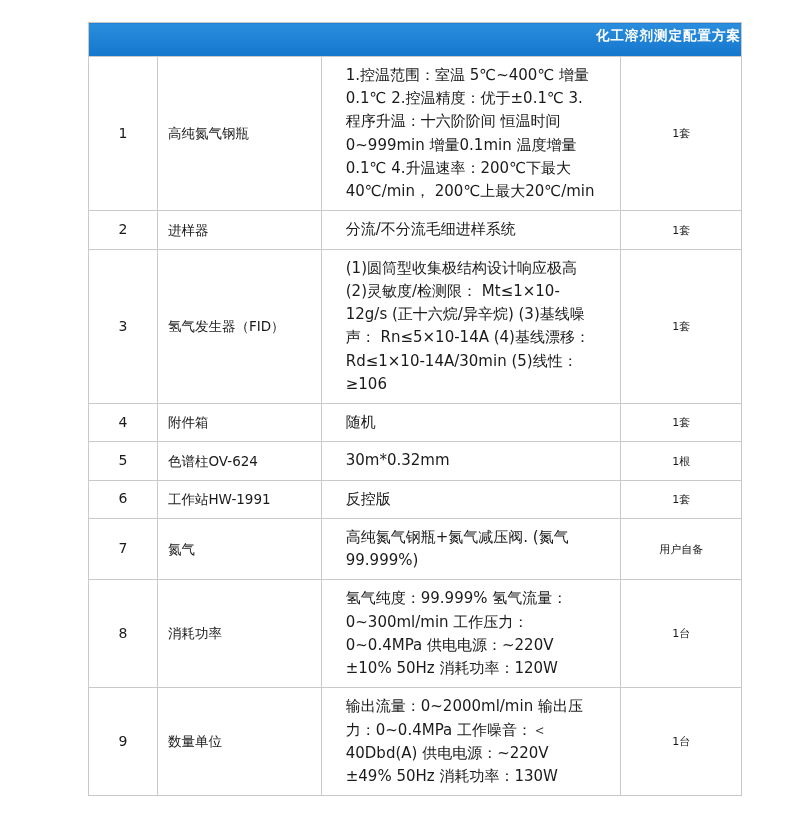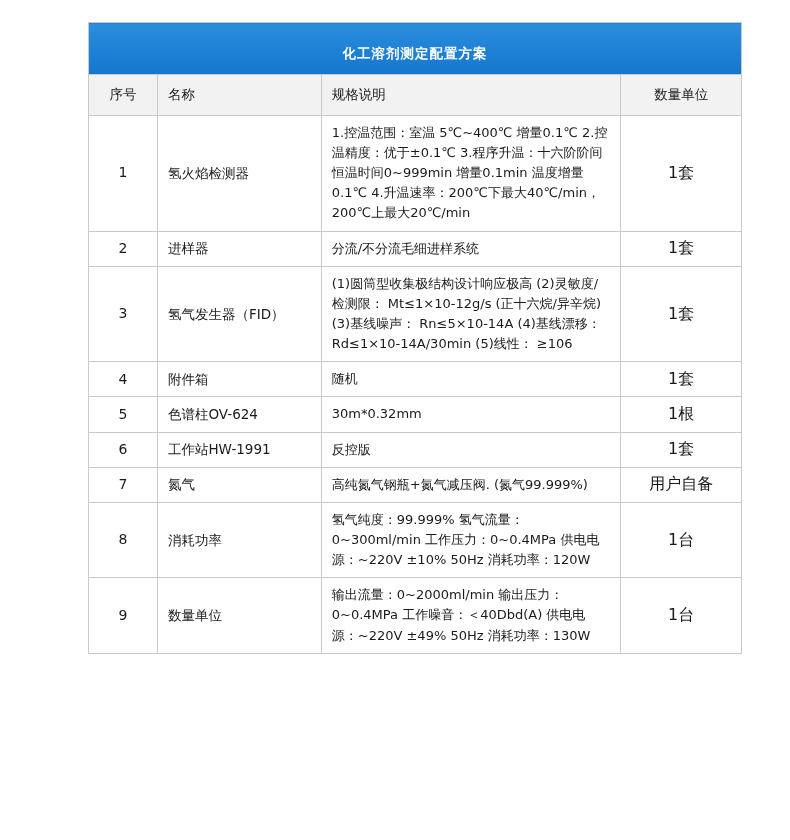--- a/index.html
+++ b/index.html
@@ -23,25 +23,25 @@
   }
   .spec-table {
     width: 100%;
     border-collapse: collapse;
     table-layout: fixed;
   }
   .title-row td {
     background: #1b7fd4;
     background: linear-gradient(to bottom, #2a8ddd 0%, #1477cd 100%);
     color: #ffffff;
-    text-align: center;
+    text-align: right;
     font-size: 17px;
     font-weight: bold;
     letter-spacing: 1px;
-    padding: 20px 0 10px 0;
+    padding: 2px 0 10px 0;
     border: 1px solid #1b7fd4;
   }
   .spec-table th,
   .spec-table td {
     border: 1px solid #c9c9c9;
     vertical-align: middle;
     font-size: 13.5px;
     line-height: 1.55;
   }
   thead th {
@@ -64,26 +64,26 @@
   }
   td.c-idx {
     text-align: center;
     font-size: 14px;
   }
   td.c-name {
     padding: 6px 10px;
     font-size: 13.5px;
   }
   td.c-spec {
-    padding: 7px 10px;
-    font-size: 13px;
+    padding: 7px 24px;
+    font-size: 15px;
   }
   td.c-unit {
     text-align: center;
-    font-size: 16px;
+    font-size: 11px;
   }
   .col-idx { width: 64px; }
   .col-name { width: 152px; }
   .col-spec { width: 278px; }
   .col-unit { width: 112px; }
   .cell-pad-tall { padding-top: 10px; padding-bottom: 10px; }
 </style>
 </head>
 <body>
 
@@ -92,31 +92,25 @@
     <colgroup>
       <col class="col-idx">
       <col class="col-name">
       <col class="col-spec">
       <col class="col-unit">
     </colgroup>
     <thead>
       <tr class="title-row">
         <td colspan="4">化工溶剂测定配置方案</td>
       </tr>
-      <tr>
-        <th class="c-idx">序号</th>
-        <th class="c-name">名称</th>
-        <th class="c-spec">规格说明</th>
-        <th class="c-unit">数量单位</th>
-      </tr>
     </thead>
     <tbody>
       <tr>
         <td class="c-idx">1</td>
-        <td class="c-name">氢火焰检测器</td>
+        <td class="c-name">高纯氮气钢瓶</td>
         <td class="c-spec cell-pad-tall spec-lines">1.控温范围：室温 5℃~400℃
 增量0.1℃
 2.控温精度：优于±0.1℃
 3.程序升温：十六阶阶间
 恒温时间0~999min 增量0.1min
 温度增量0.1℃
 4.升温速率：200℃下最大40℃/min，
 200℃上最大20℃/min</td>
         <td class="c-unit">1套</td>
       </tr>

